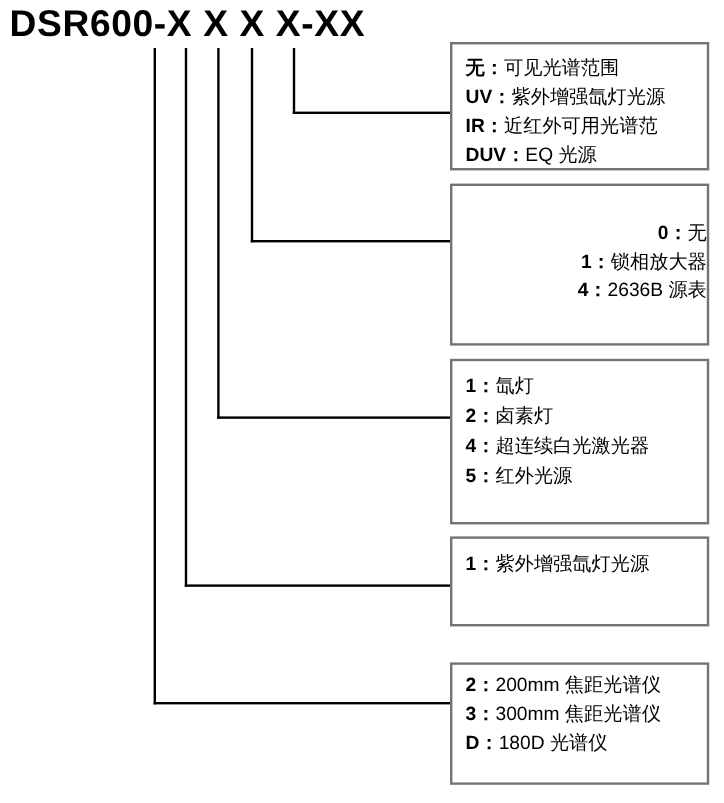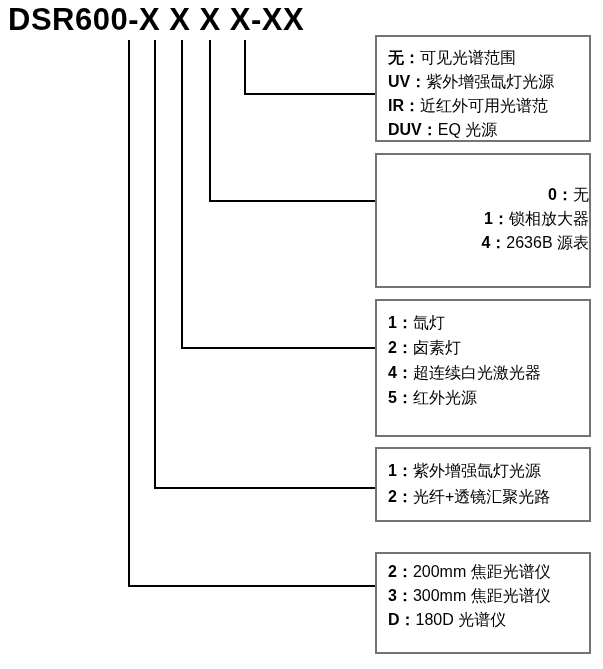--- a/index.html
+++ b/index.html
@@ -101,21 +101,20 @@
 
   <div class="legend" id="box3">
     <div class="opt"><span class="code">1：</span><span>氙灯</span></div>
     <div class="opt"><span class="code">2：</span><span>卤素灯</span></div>
     <div class="opt"><span class="code">4：</span><span>超连续白光激光器</span></div>
     <div class="opt"><span class="code">5：</span><span>红外光源</span></div>
   </div>
 
   <div class="legend" id="box4">
     <div class="opt"><span class="code">1：</span><span>紫外增强氙灯光源</span></div>
-    <div class="opt"><span class="code">2：</span><span>光纤+透镜汇聚光路</span></div>
   </div>
 
   <div class="legend" id="box5">
     <div class="opt"><span class="code">2：</span><span>200mm 焦距光谱仪</span></div>
     <div class="opt"><span class="code">3：</span><span>300mm 焦距光谱仪</span></div>
     <div class="opt"><span class="code">D：</span><span>180D 光谱仪</span></div>
   </div>
 
 </div>
 

